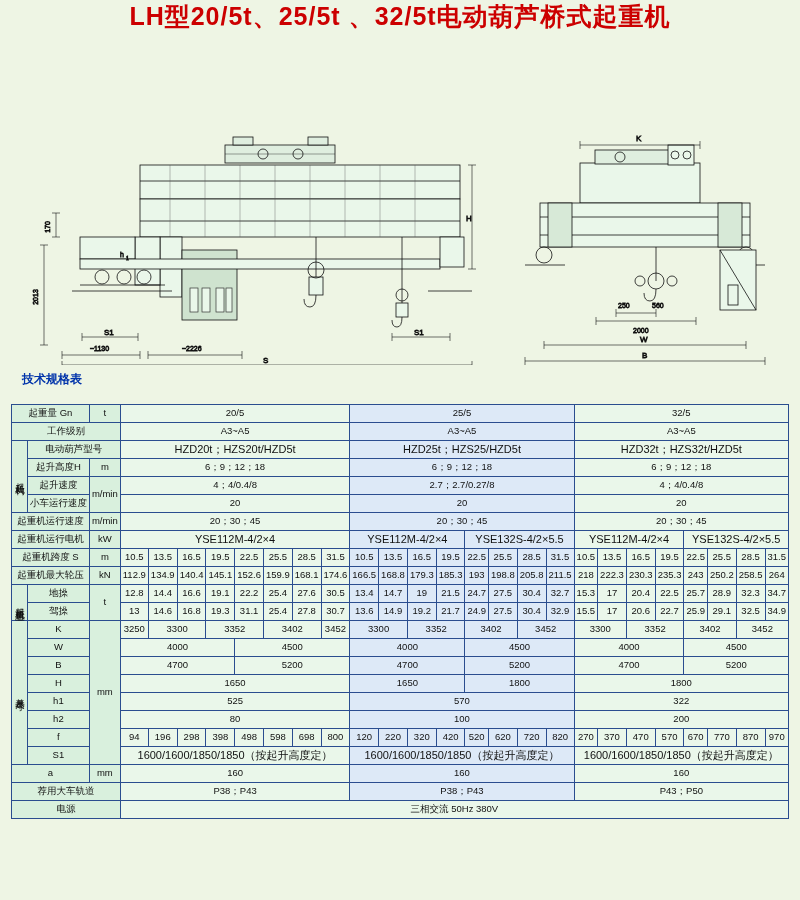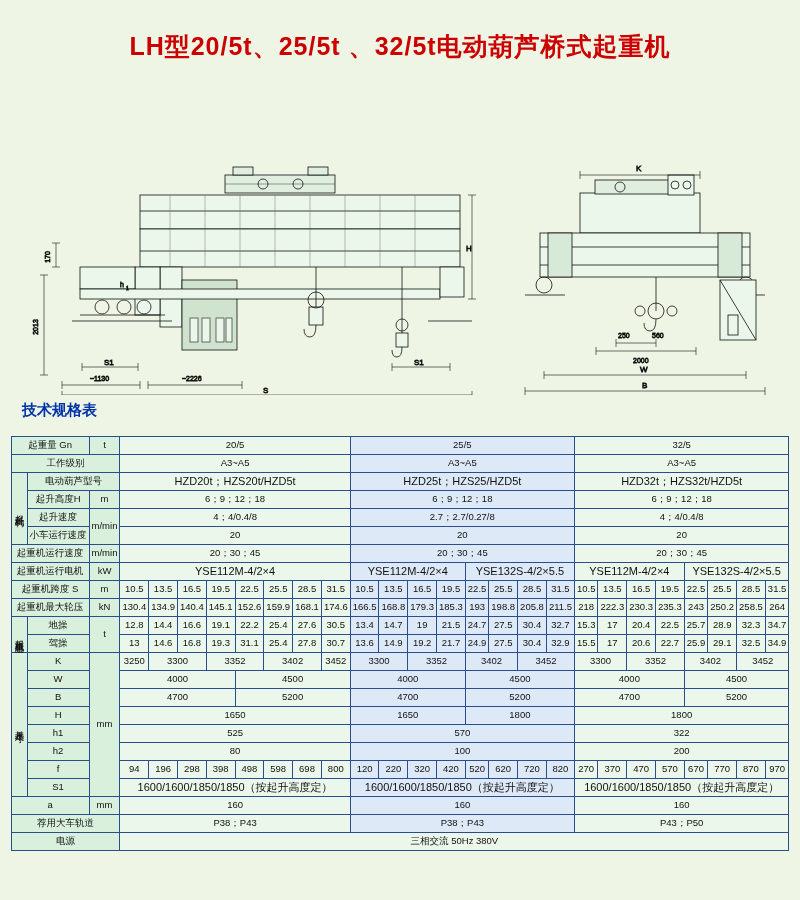--- a/index.html
+++ b/index.html
@@ -1,26 +1,26 @@
 <!DOCTYPE html>
 <html><head>
 <meta charset="utf-8">
 <style>
   html,body{margin:0;padding:0;background:#eef5e4;}
   body{width:800px;height:900px;font-family:"Liberation Sans",sans-serif;position:relative;overflow:hidden;}
   .title{
     text-align:center;color:#cc0000;font-weight:bold;font-size:25px;
-    letter-spacing:1px;padding-top:30px;
+    letter-spacing:1px;
   }
   .diagram-area{
     position:relative;width:760px;height:320px;margin:12px auto 0 auto;
   }
   .svgwrap{position:absolute;inset:0;}
   .sect-title{
-    color:#0033aa;font-weight:bold;font-size:15px;margin:6px 0 8px 22px;
+    color:#0033aa;font-weight:bold;font-size:12px;margin:6px 0 8px 22px;
   }
   table.spec{
     border-collapse:collapse;margin:16px auto;width:756px;
     font-size:9.5px;color:#111;background:#eaf7ea;
   }
   table.spec td{
     border:1px solid #2a4d8f;padding:1px 2px;text-align:center;
     line-height:1.15;height:15px;
   }
   .lbl{background:#d9f0dd;white-space:nowrap;}
@@ -283,21 +283,21 @@
     <td>19.5</td>
     <td>22.5</td>
     <td>25.5</td>
     <td>28.5</td>
     <td>31.5</td>
   </tr>
 
   <tr>
     <td class="lbl" colspan="2">起重机最大轮压</td>
     <td class="lbl">kN</td>
-    <td>130.4</td>
+    <td>112.9</td>
     <td>134.9</td>
     <td>140.4</td>
     <td>145.1</td>
     <td>152.6</td>
     <td>159.9</td>
     <td>168.1</td>
     <td>174.6</td>
     <td class="blue">166.5</td>
     <td class="blue">168.8</td>
     <td class="blue">179.3</td>

